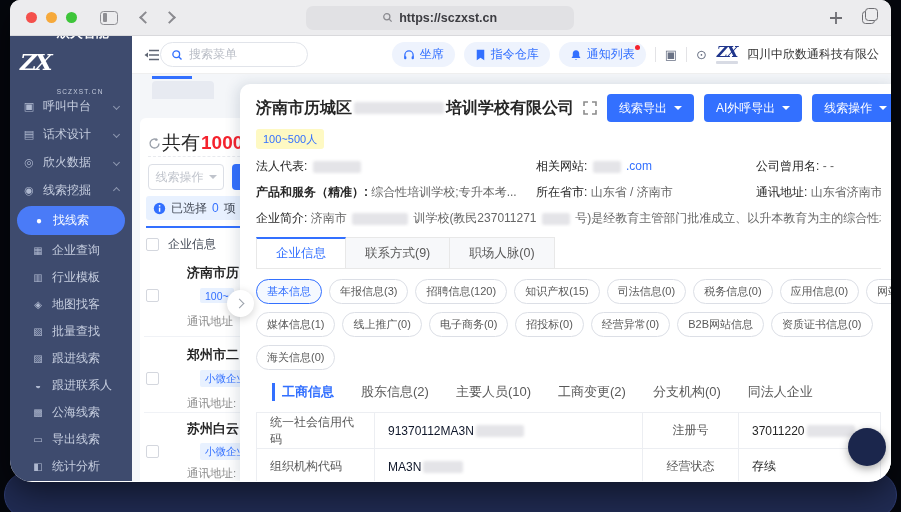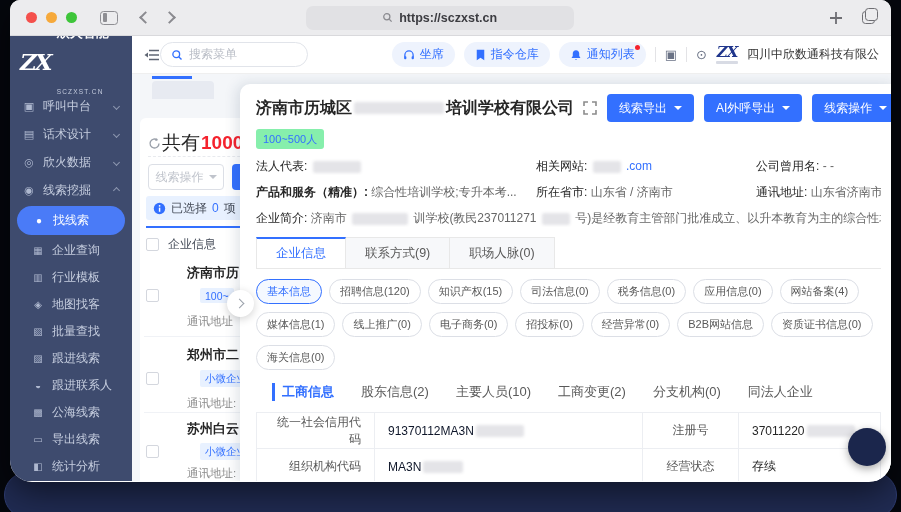--- a/index.html
+++ b/index.html
@@ -109,21 +109,21 @@
   .m-title { font-size:16px; font-weight:bold; color:#262626; display:flex; align-items:center; white-space:nowrap; }
   .blur { display:inline-block; background:#e4e4e8; border-radius:2px; height:12px; filter:blur(1.5px);
     vertical-align:middle; margin:0 2px; }
   .w28{width:28px;} .w40{width:40px;} .w48{width:48px;} .w56{width:56px;} .w90{width:90px;}
   .m-actions { margin-left:auto; display:flex; align-items:center; gap:10px; }
   .btn-primary { background:#3370ff; color:#fff; font-size:12px; height:28px; padding:0 12px;
     border-radius:4px; display:flex; align-items:center; gap:7px; white-space:nowrap; cursor:pointer; }
   .caret { width:0; height:0; border-left:4px solid transparent; border-right:4px solid transparent;
     border-top:4.5px solid #fff; }
   .caret.grey { border-top-color:#c0c4cc; }
-  .size-badge { display:inline-block; margin-top:7px; background:#86efac; color:#3370ff;
+  .size-badge { display:inline-block; margin-top:7px; background:#fef9c3; color:#3370ff;
     font-size:11px; padding:2.5px 7px; border-radius:3px; }
   .info-grid { display:grid; grid-template-columns:274px 214px 1fr; gap:9px 6px;
     margin-top:9px; font-size:12px; color:#666; }
   .info-cell { white-space:nowrap; overflow:hidden; }
   .info-cell .lb { color:#262626; }
   .info-cell .lb.bold { font-weight:bold; }
   .intro { grid-column:1 / -1; }
   .link { color:#3370ff; }
   .tabs { display:flex; margin-top:10px; border-bottom:1px solid #e8e8e8; }
   .tab { height:31px; padding:0 19px; display:flex; align-items:center; font-size:12.5px;
@@ -133,21 +133,21 @@
   .pill-rows { margin-top:10px; display:flex; flex-direction:column; gap:8px; }
   .pill-row { display:flex; gap:7px; }
   .pill { border:1px solid #dcdfe6; border-radius:14px; font-size:11px; color:#595959;
     padding:4px 10px; white-space:nowrap; cursor:pointer; }
   .pill.active { color:#3370ff; border-color:#3370ff; background:#f5f9ff; }
   .section-tabs { display:flex; gap:27px; margin-top:13px; font-size:13px; color:#595959; align-items:center;padding-left:16px; }
   .stab { cursor:pointer; white-space:nowrap; }
   .stab.active { color:#3370ff; font-weight:bold; border-left:3px solid #3370ff; padding-left:7px; }
   table.biz { width:100%; border-collapse:collapse; margin-top:11px; font-size:12px; }
   table.biz td { border:1px solid #eceef2; height:36px; padding:0 13px; }
-  td.lbl { width:118px; text-align:right; color:#595959; }
+  td.lbl { width:118px; text-align:left; color:#595959; }
   td.lbl2 { width:96px; text-align:center; color:#595959; }
   td.val { color:#0f172a; width:268px; }
   td.val2 { color:#262626; }
   
   .handle { position:absolute; z-index:3; left:95px; top:216px; width:27px; height:27px;
     background:#fff; border-radius:50%; box-shadow:0 2px 8px rgba(0,0,0,.18);
     display:flex; align-items:center; justify-content:center; cursor:pointer; }
   .handle .hc { width:7px; height:7px; border-right:1.6px solid #9aa0aa; border-top:1.6px solid #9aa0aa;
     transform:rotate(45deg); margin-left:-3px; }
   .float-circle { position:absolute; z-index:6; left:838px; top:428px; width:38px; height:38px;
@@ -429,20 +429,21 @@
 
           <div class="tabs">
             <div class="tab active">企业信息</div>
             <div class="tab">联系方式(9)</div>
             <div class="tab">职场人脉(0)</div>
           </div>
 
           <div class="pill-rows">
             <div class="pill-row">
               <span class="pill active">基本信息</span>
+              <span class="pill">年报信息(3)</span>
               <span class="pill">招聘信息(120)</span>
               <span class="pill">知识产权(15)</span>
               <span class="pill">司法信息(0)</span>
               <span class="pill">税务信息(0)</span>
               <span class="pill">应用信息(0)</span>
               <span class="pill">网站备案(4)</span>
             </div>
             <div class="pill-row">
               <span class="pill">媒体信息(1)</span>
               <span class="pill">线上推广(0)</span>

